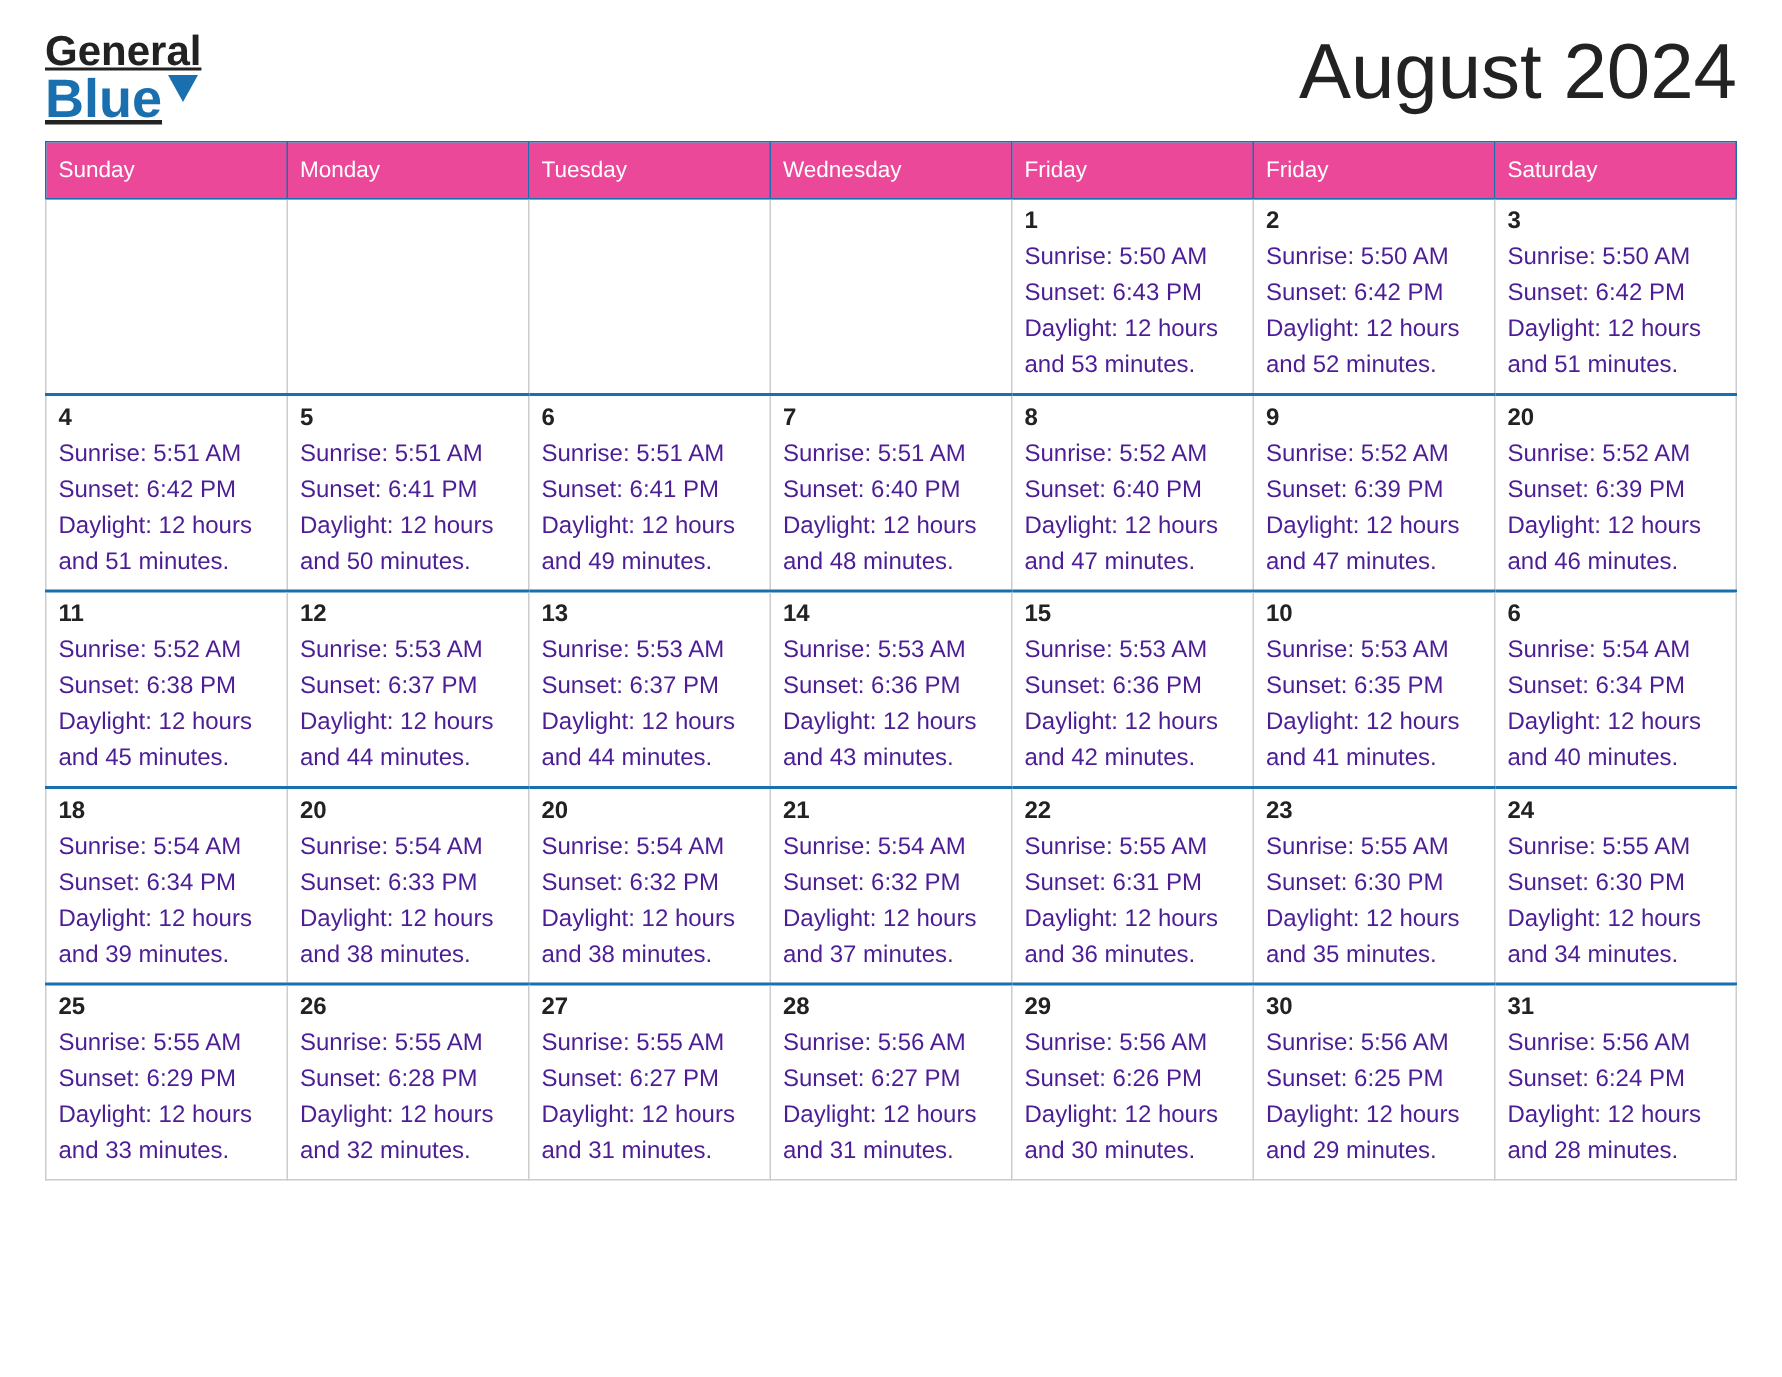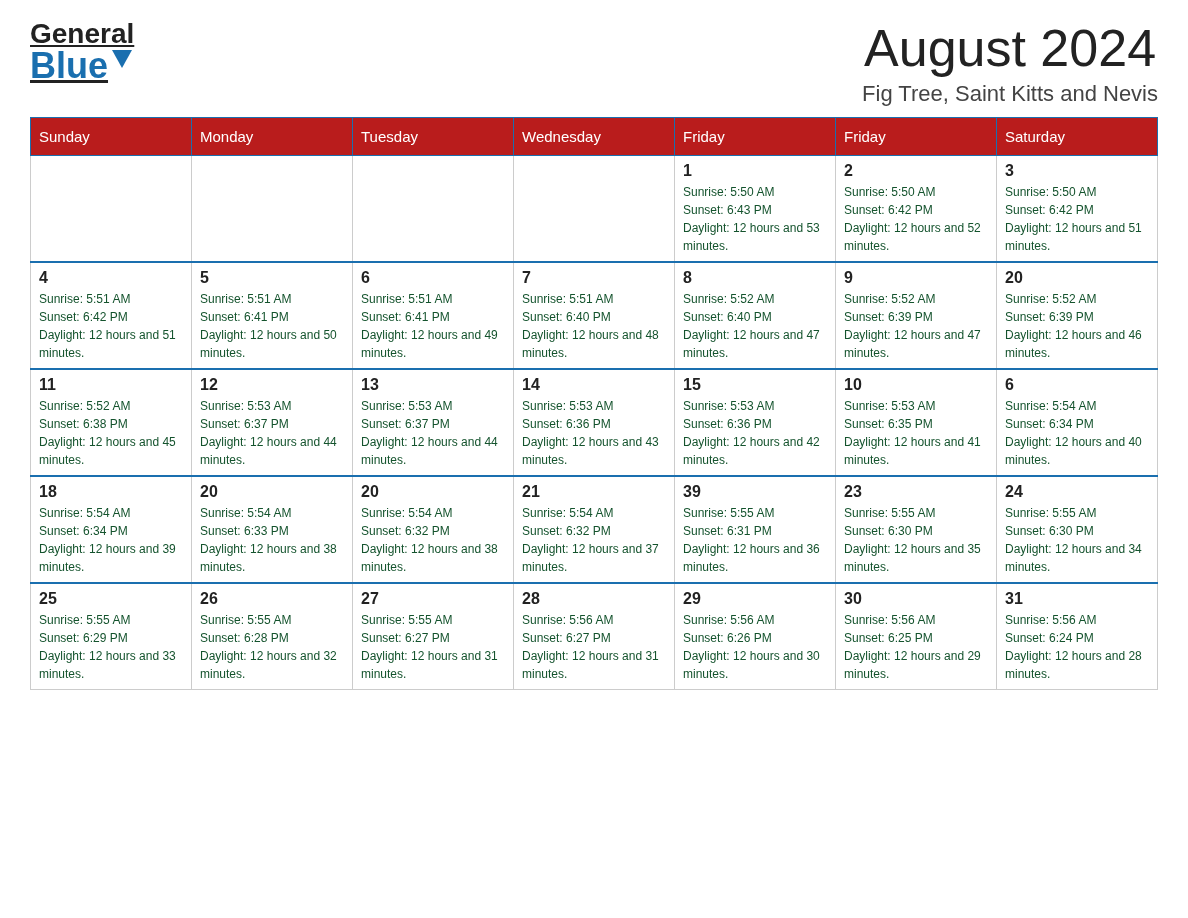--- a/index.html
+++ b/index.html
@@ -58,21 +58,21 @@
       font-size: 22px;
       color: #444;
       margin-top: 4px;
     }
     .calendar {
       width: 100%;
       border-collapse: collapse;
       margin-top: 8px;
     }
     .calendar thead tr {
-      background-color: #b91c1c;
+      background-color: #ec4899;
       color: #fff;
     }
     .calendar thead th {
       padding: 10px 8px;
       font-size: 15px;
       font-weight: normal;
       text-align: left;
       border: 1px solid #1a6faf;
     }
     .calendar tbody tr {
@@ -87,22 +87,22 @@
       color: #222;
     }
     .day-number {
       font-size: 16px;
       font-weight: bold;
       color: #222;
       margin-bottom: 3px;
       display: block;
     }
     .day-info {
-      font-size: 12px;
-      color: #14532d;
+      font-size: 16px;
+      color: #4c1d95;
       line-height: 1.5;
     }
     .calendar tbody tr td.empty {
       background: #fff;
     }
     
     .calendar tbody tr:not(:last-child) td {
       border-bottom: 2px solid #1a6faf;
     }
   </style>
@@ -112,21 +112,20 @@
 <div class="header-row">
   <div class="logo">
     <span class="logo-general">General</span>
     <span class="logo-blue">
       <span>Blue</span>
       <span class="logo-triangle"></span>
     </span>
   </div>
   <div class="title-block">
     <div class="month-title">August 2024</div>
-    <div class="location-title">Fig Tree, Saint Kitts and Nevis</div>
   </div>
 </div>
 
 <table class="calendar">
   <thead>
     <tr>
     <th>Sunday</th>
         <th>Monday</th>
         <th>Tuesday</th>
         <th>Wednesday</th>
@@ -225,21 +224,21 @@
         </td>
         <td>
           <span class="day-number">20</span>
           <div class="day-info">Sunrise: 5:54 AM<br>Sunset: 6:32 PM<br>Daylight: 12 hours and 38 minutes.</div>
         </td>
         <td>
           <span class="day-number">21</span>
           <div class="day-info">Sunrise: 5:54 AM<br>Sunset: 6:32 PM<br>Daylight: 12 hours and 37 minutes.</div>
         </td>
         <td>
-          <span class="day-number">39</span>
+          <span class="day-number">22</span>
           <div class="day-info">Sunrise: 5:55 AM<br>Sunset: 6:31 PM<br>Daylight: 12 hours and 36 minutes.</div>
         </td>
         <td>
           <span class="day-number">23</span>
           <div class="day-info">Sunrise: 5:55 AM<br>Sunset: 6:30 PM<br>Daylight: 12 hours and 35 minutes.</div>
         </td>
         <td>
           <span class="day-number">24</span>
           <div class="day-info">Sunrise: 5:55 AM<br>Sunset: 6:30 PM<br>Daylight: 12 hours and 34 minutes.</div>
         </td>

